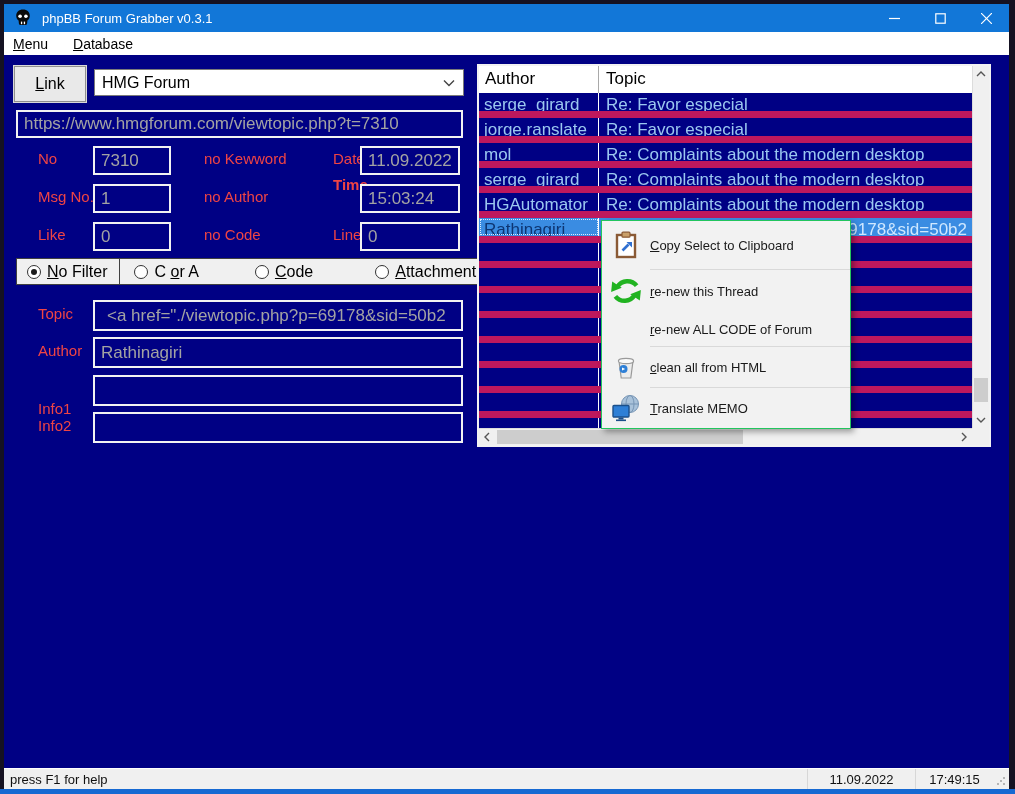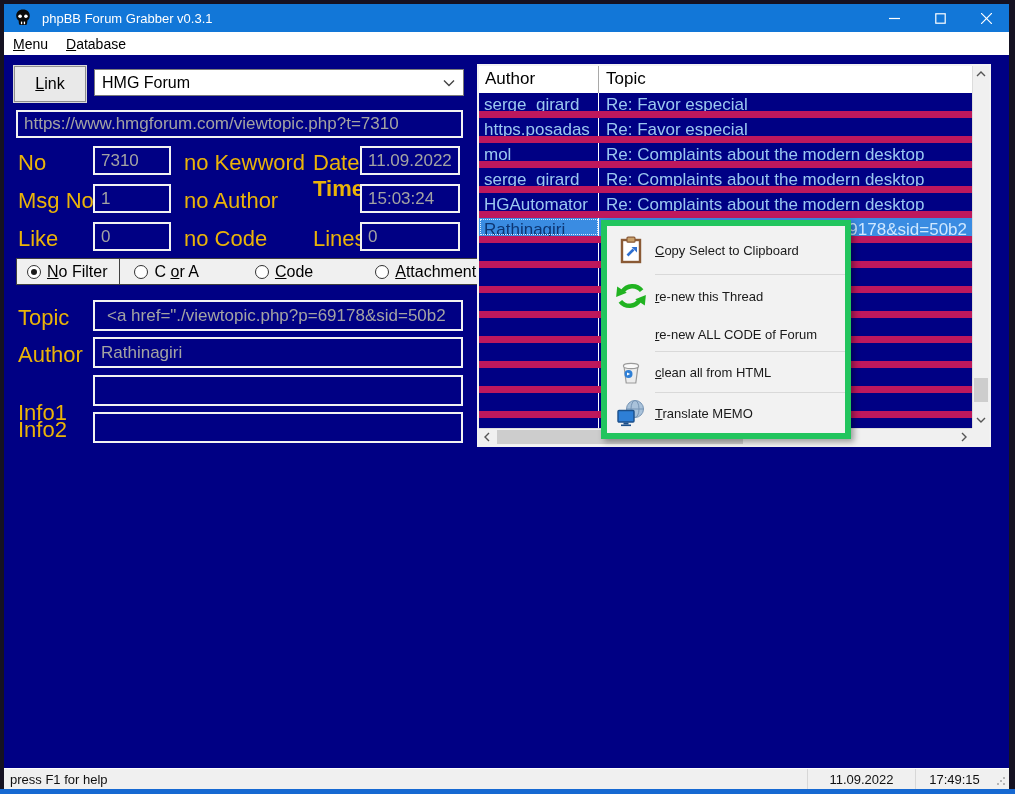--- a/index.html
+++ b/index.html
@@ -11,26 +11,26 @@
   
   .titlebar { position:absolute; left:0; top:0; width:100%; height:28px; background:#1277d8;
               display:flex; align-items:center; }
   .app-icon { width:20px; height:20px; margin-left:9px; flex:0 0 auto; }
   .title-text { color:#ffffff; font-size:13px; margin-left:9px; flex:1; }
   .winbtns { display:flex; height:100%; }
   .winbtn { width:46px; height:100%; display:flex; align-items:center; justify-content:center; }
 
   
   .menubar { position:absolute; left:0; top:28px; width:100%; height:23px; background:#ffffff;
-             display:flex; align-items:center; font-size:14px; color:#000; }
+             display:flex; align-items:center; font-size:14px; color:#000;gap:7px; }
   .menubar .mitem { padding:0 9px; height:100%; display:flex; align-items:center; }
   .u { text-decoration:underline; }
 
   
-  .lbl { position:absolute; color:#eab308; font-size:22px; }
+  .lbl { position:absolute; color:#ef4444; font-size:15px;margin-left:20px; }
 
   
   .nfield { position:absolute; background:#000084; border:2px solid #f2f2f2; color:#a3a3a3;
             font-family:"Liberation Sans", sans-serif; font-size:17px; padding:0 6px; outline:none; }
 
   .btn-link { position:absolute; left:10px; top:62px; width:72px; height:36px; background:#e9e9e9;
               border:1px solid #8f8f8f; box-shadow:0 0 0 1px #d9d9d9; font-size:16px; color:#000;
               display:flex; align-items:center; justify-content:center; }
   .combo { position:absolute; left:90px; top:65px; width:370px; height:27px; background:#ffffff;
            border:1px solid #7a7a7a; display:flex; align-items:center; font-size:16px; color:#000;
@@ -65,21 +65,21 @@
   .vscroll .arr.up { top:0; } .vscroll .arr.down { bottom:0; }
   .vthumb { position:absolute; left:1px; width:14px; top:312px; height:24px; background:#cdcdcd; }
   .hscroll { background:#f0f0f0; position:relative; border-top:1px solid #dcdcdc; display:flex; align-items:center; }
   .hscroll .arr { width:16px; height:100%; display:flex; align-items:center; justify-content:center; flex:0 0 auto; }
   .hthumb { margin-left:2px; width:246px; height:14px; background:#cdcdcd; }
   .hspacer { flex:1; }
   .corner { background:#f0f0f0; }
 
   
   .ctxmenu { position:absolute; left:597px; top:216px; width:250px; background:#f2f2f2;
-             border:6px solid #22c55e; box-shadow:3px 3px 6px rgba(0,0,0,0.35); z-index:50;
+             border:1px solid #22c55e; box-shadow:3px 3px 6px rgba(0,0,0,0.35); z-index:50;
              font-size:13px; color:#1a1a1a; }
   .citem { display:flex; align-items:center; }
   .cicon { flex:0 0 48px; display:flex; align-items:center; justify-content:center; }
   .csep { height:1px; background:#d9d9d9; margin-left:48px; }
 
   
   .memo { position:absolute; left:10px; top:448px; width:990px; height:306px; background:#ffffff;
           border:1px solid #c9c9c9; color:#000; font-size:16px; line-height:21px; padding:3px 6px;
           white-space:pre-line; overflow:hidden; }
 
@@ -201,21 +201,21 @@
       <div class="grid-main">
         <div class="grid-header">
           <div class="gh-author">Author</div>
           <div class="gh-topic">Topic</div>
         </div>
         <div class="grow">
           <div class="gc-author">serge_girard</div>
           <div class="gc-topic">Re: Favor especial</div>
         </div>
         <div class="grow">
-          <div class="gc-author">https.posadas</div>
+          <div class="gc-author">jorge.ranslate</div>
           <div class="gc-topic">Re: Favor especial</div>
         </div>
         <div class="grow">
           <div class="gc-author">mol</div>
           <div class="gc-topic">Re: Complaints about the modern desktop</div>
         </div>
         <div class="grow">
           <div class="gc-author">serge_girard</div>
           <div class="gc-topic">Re: Complaints about the modern desktop</div>
         </div>

